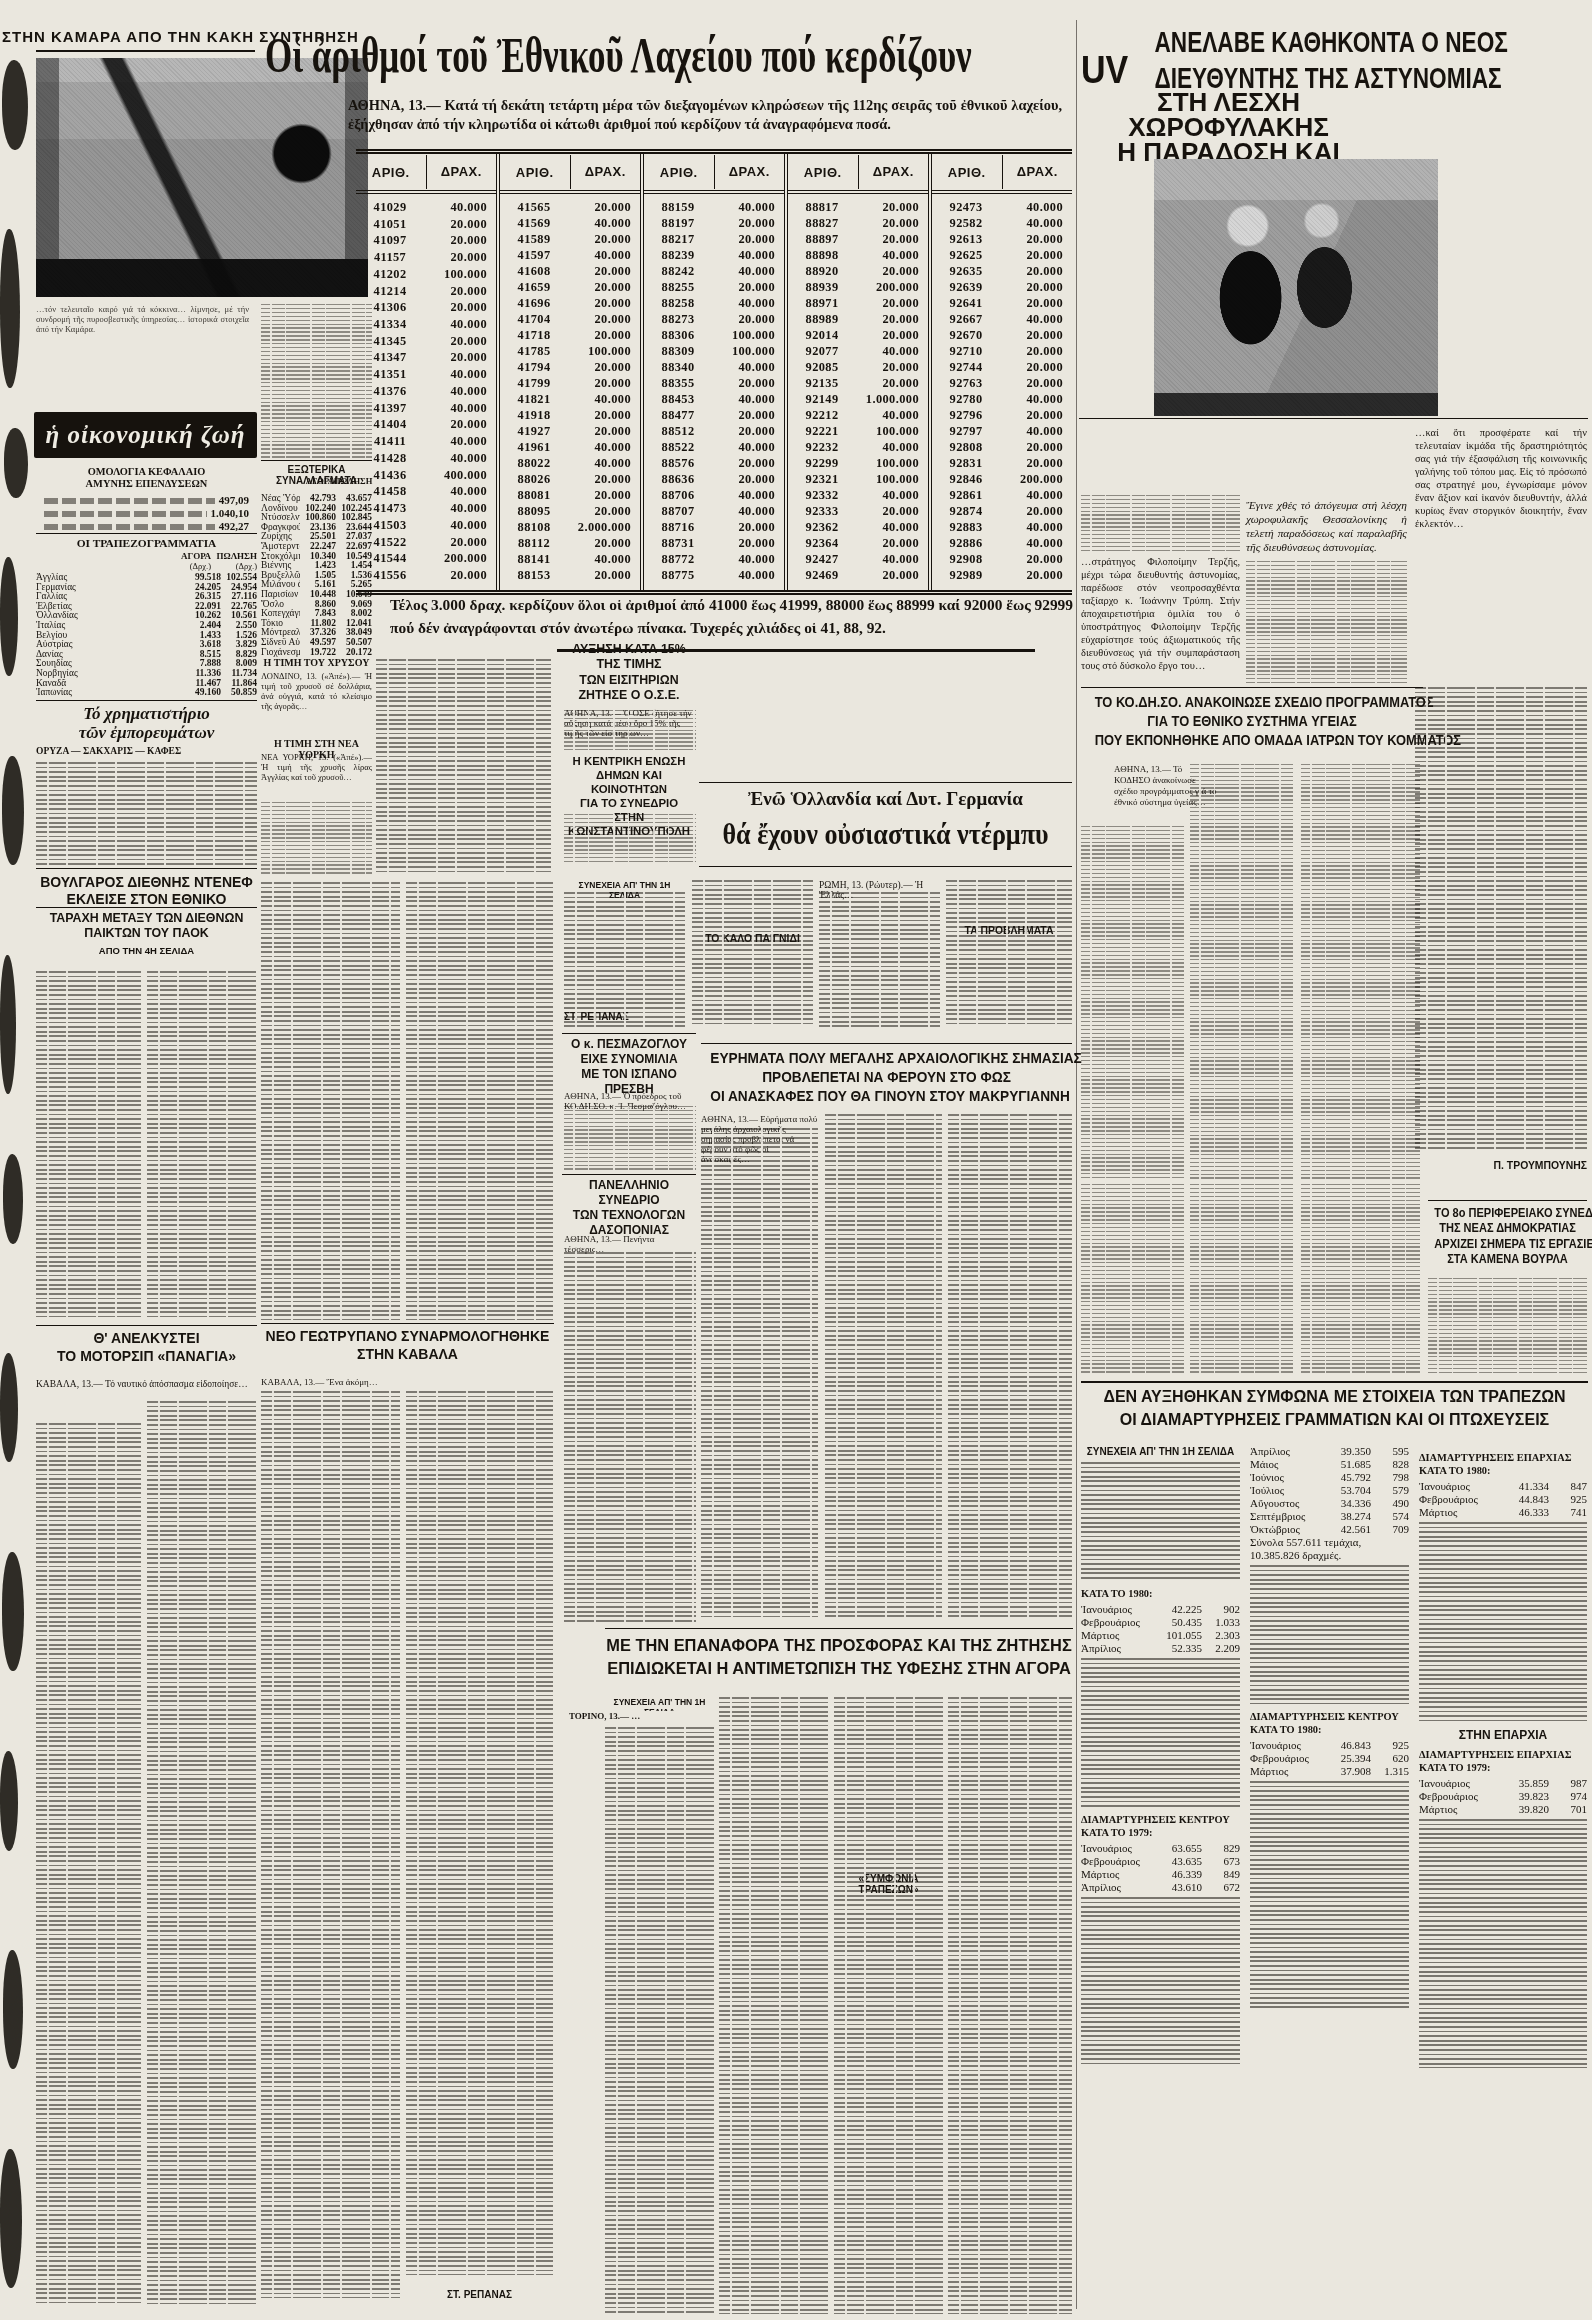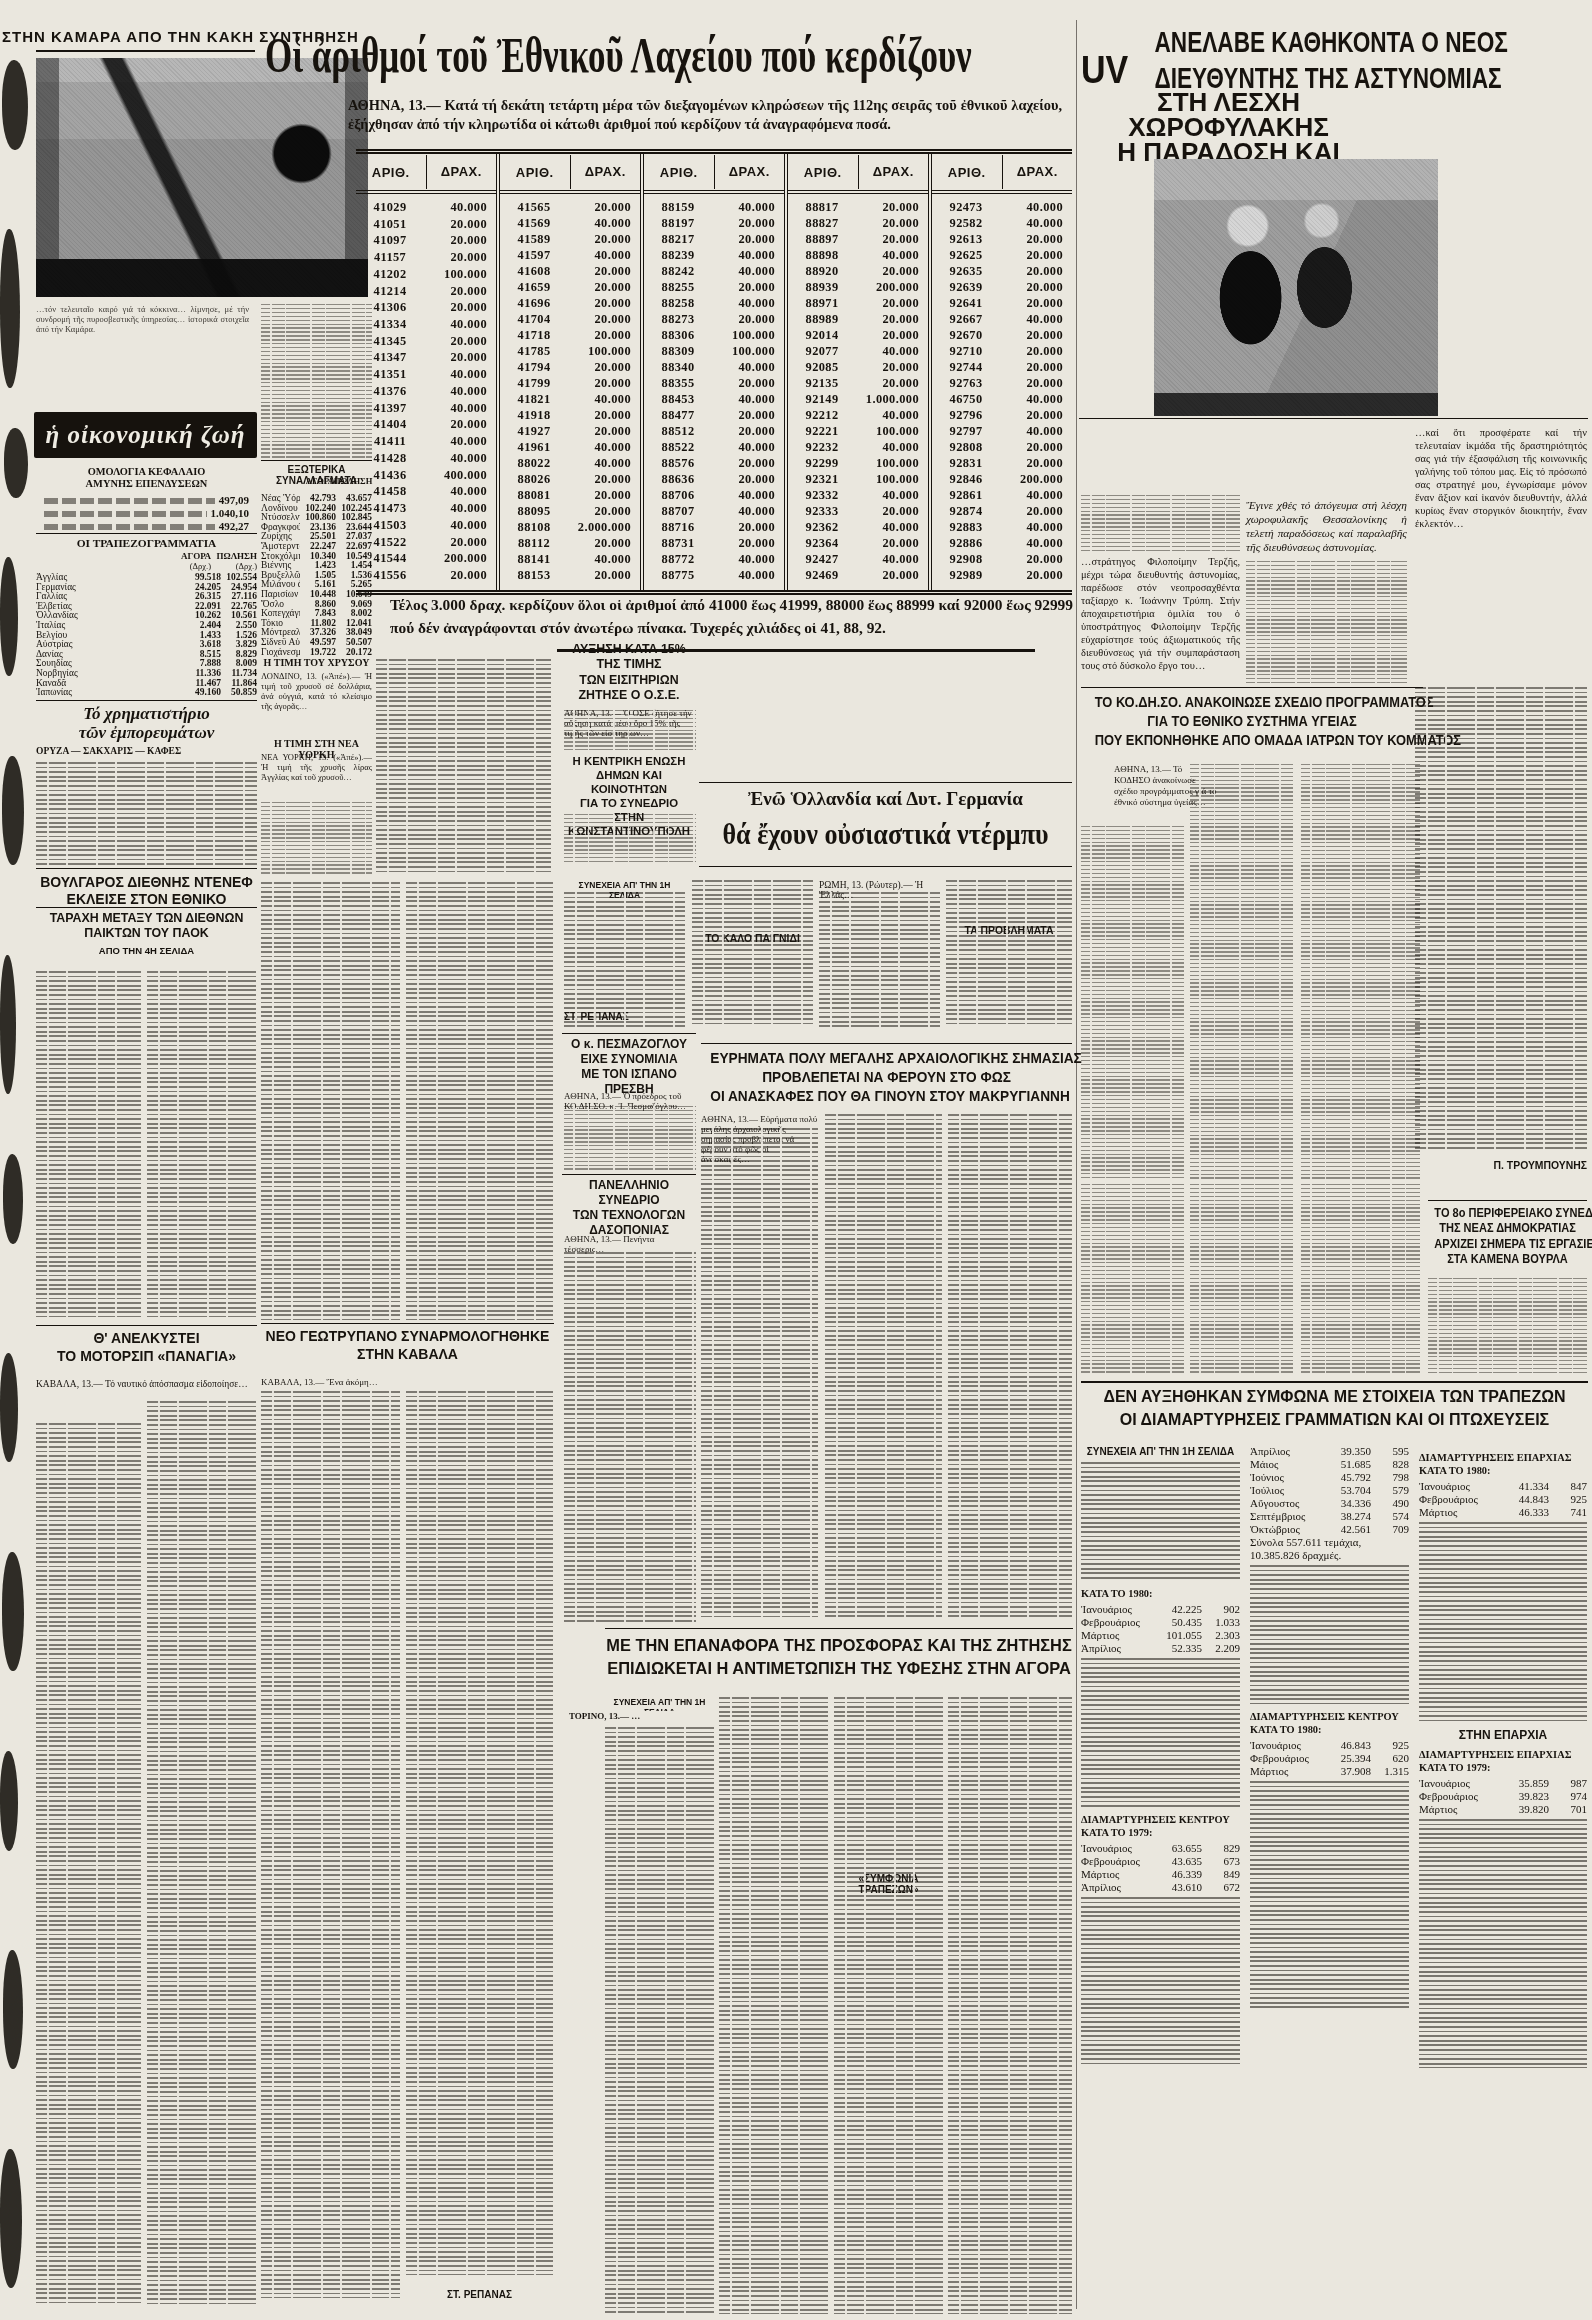--- a/index.html
+++ b/index.html
@@ -657,21 +657,21 @@
           </div>
           <div class="lrow">
             <span class="n">92744</span>
             <span class="a">20.000</span>
           </div>
           <div class="lrow">
             <span class="n">92763</span>
             <span class="a">20.000</span>
           </div>
           <div class="lrow">
-            <span class="n">46750</span>
+            <span class="n">92780</span>
             <span class="a">40.000</span>
           </div>
           <div class="lrow">
             <span class="n">92796</span>
             <span class="a">20.000</span>
           </div>
           <div class="lrow">
             <span class="n">92797</span>
             <span class="a">40.000</span>
           </div>

